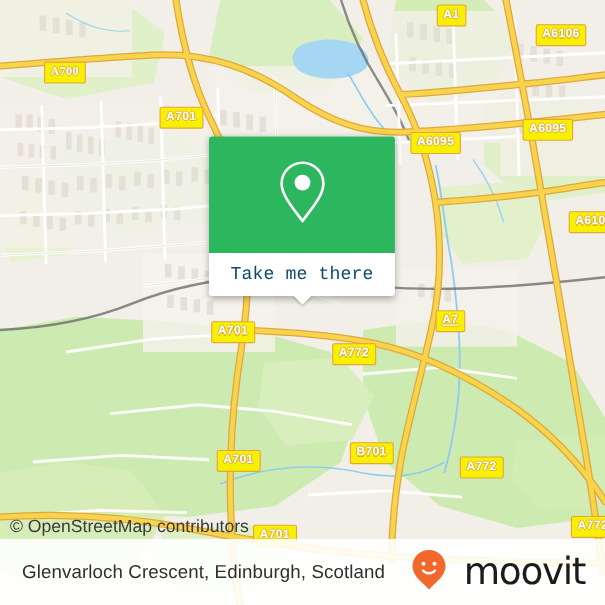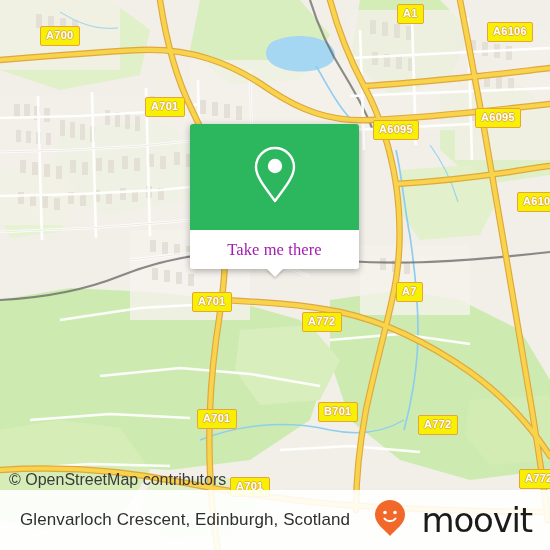--- a/index.html
+++ b/index.html
@@ -75,23 +75,23 @@
     position: relative;
     background: #ffffff;
     height: 39px;
     border-bottom-left-radius: 3px;
     border-bottom-right-radius: 3px;
     display: flex;
     align-items: center;
     justify-content: center;
   }
   #popup-label {
-    color: #a21caf;
+    color: #0c4a6e;
     font-size: 16.5px;
-    font-family: Liberation Serif, serif;
+    font-family: Liberation Mono, monospace;
     letter-spacing: 0.1px;
     text-align: right;
   }
   #popup-tail {
     position: absolute;
     left: 50%;
     bottom: -8px;
     margin-left: -9px;
     width: 0;
     height: 0;
@@ -354,27 +354,27 @@
           <path d="M396,184 C430,182 470,178 510,172 C528,169 540,167 550,166"></path>
           <path d="M364,86 C400,84 440,80 480,76 C510,73 532,70 550,68"></path>
         </g>
       </g>
     </svg>
   </div>
 
   <div id="shield-layer">
       <div class="shield" style="left: 397px; top: 4px;">A1</div>
       <div class="shield" style="left: 487px; top: 22px;">A6106</div>
-      <div class="shield" style="left: 40px; top: 26px;">A700</div>
+      <div class="shield" style="left: 40px; top: 56px; font-family: Liberation Serif, serif;">A700</div>
       <div class="shield" style="left: 145px; top: 97px;">A701</div>
       <div class="shield" style="left: 373px; top: 120px;">A6095</div>
       <div class="shield" style="left: 475px; top: 108px;">A6095</div>
       <div class="shield" style="left: 517px; top: 192px;">A6106</div>
       <div class="shield" style="left: 192px; top: 292px;">A701</div>
-      <div class="shield" style="left: 396px; top: 282px;">A7</div>
+      <div class="shield" style="left: 396px; top: 282px; text-decoration: underline;">A7</div>
       <div class="shield" style="left: 302px; top: 312px;">A772</div>
       <div class="shield" style="left: 197px; top: 409px;">A701</div>
       <div class="shield" style="left: 318px; top: 402px;">B701</div>
       <div class="shield" style="left: 418px; top: 415px;">A772</div>
       <div class="shield" style="left: 519px; top: 469px;">A772</div>
       <div class="shield" style="left: 230px; top: 477px;">A701</div>
     </div>
 
   <div id="popup-card">
     <div id="popup-green">

